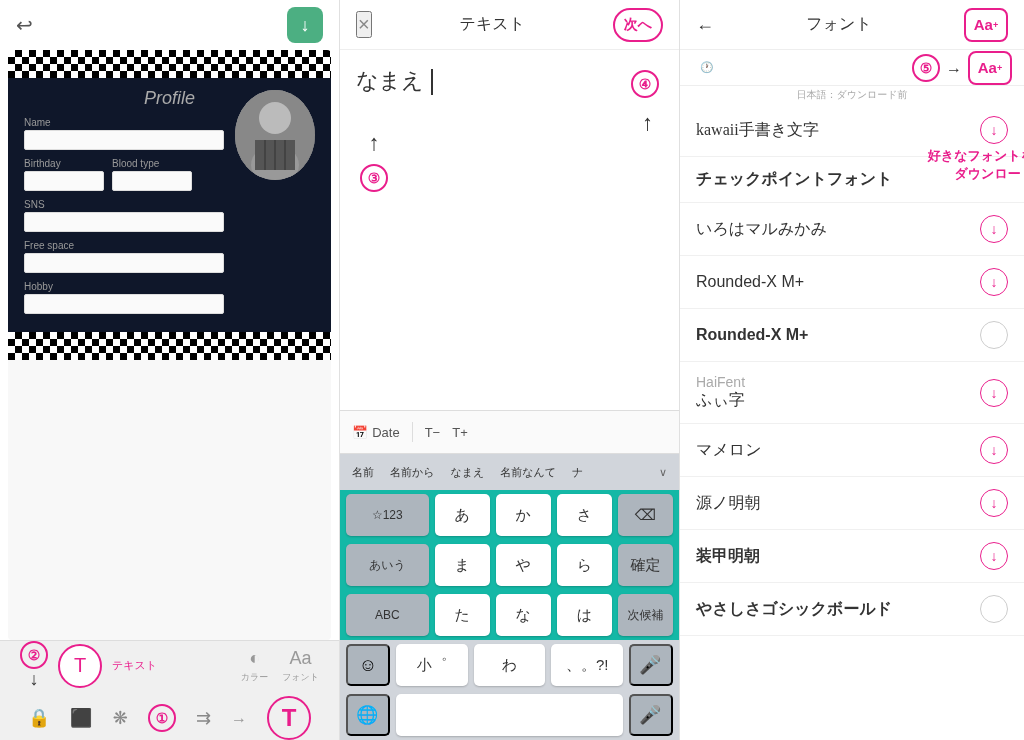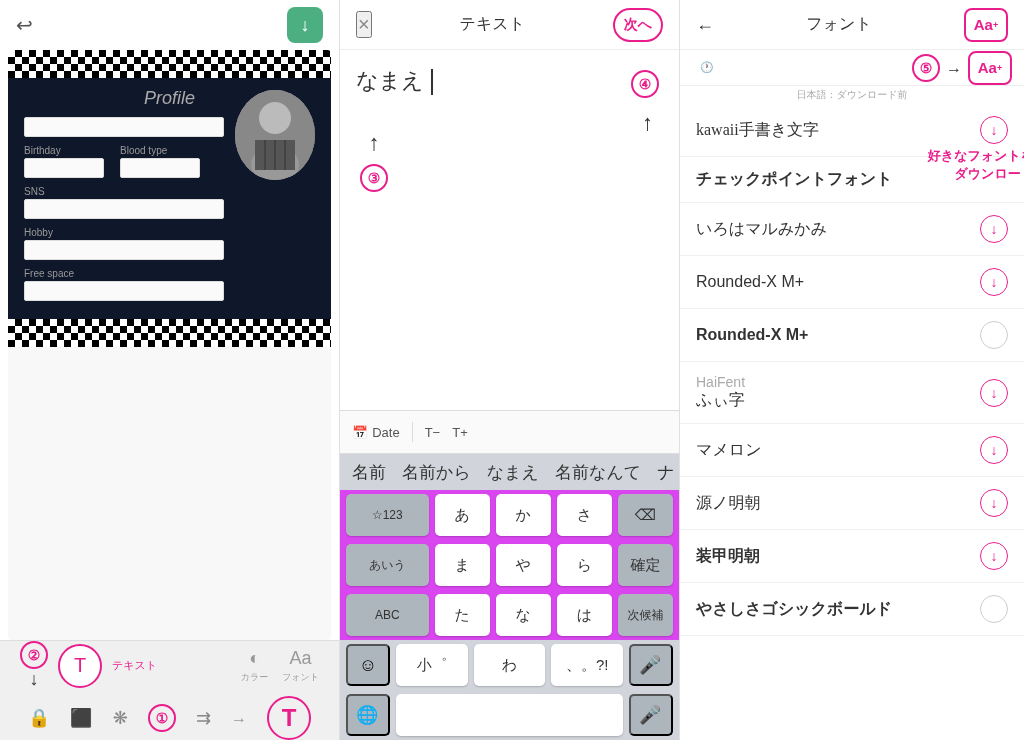--- a/index.html
+++ b/index.html
@@ -126,21 +126,21 @@
       border-radius: 2px;
       background: #fafafa;
     }
 
     .profile-field .field-box-full {
       width: 200px;
     }
 
     .profile-two-col {
       display: flex;
-      gap: 16px;
+      gap: 8px;
     }
 
     .profile-two-col .field-box {
       width: 80px;
     }
 
     .bottom-toolbar {
       height: 100px;
       background: #f0f0f0;
       border-top: 1px solid #ddd;
@@ -318,38 +318,38 @@
       background: #ddd;
     }
 
     .suggestions-bar {
       height: 36px;
       background: #d1d5db;
       display: flex;
       align-items: center;
       padding: 0 12px;
       gap: 16px;
-      font-size: 17px;
+      font-size: 11px;
       color: #333;
       overflow: hidden;
     }
 
     .suggestion-item {
       cursor: pointer;
       white-space: nowrap;
     }
 
     .suggestion-chevron {
       margin-left: auto;
       color: #666;
     }
 
     
     .keyboard-area {
-      background: #d946ef;
+      background: #14b8a6;
     }
 
     .keyboard-row {
       display: flex;
       gap: 6px;
       padding: 4px 6px;
     }
 
     .key {
       flex: 1;
@@ -558,46 +558,47 @@
 
             <rect x="20" y="50" width="40" height="30" fill="#555"></rect>
             <line x1="30" y1="50" x2="30" y2="80" stroke="#333" stroke-width="1"></line>
             <line x1="40" y1="50" x2="40" y2="80" stroke="#333" stroke-width="1"></line>
             <line x1="50" y1="50" x2="50" y2="80" stroke="#333" stroke-width="1"></line>
           </svg>
         </div>
       </div>
 
       <div class="profile-field">
+        <label>Name</label>
         <div class="field-box field-box-full"></div>
       </div>
 
       <div class="profile-two-col">
         <div class="profile-field">
           <label>Birthday</label>
           <div class="field-box"></div>
         </div>
         <div class="profile-field">
           <label>Blood type</label>
           <div class="field-box"></div>
         </div>
       </div>
 
       <div class="profile-field">
         <label>SNS</label>
         <div class="field-box field-box-full"></div>
       </div>
 
       <div class="profile-field">
+        <label>Free space</label>
+        <div class="field-box field-box-full"></div>
+      </div>
+
+      <div class="profile-field">
         <label>Hobby</label>
-        <div class="field-box field-box-full"></div>
-      </div>
-
-      <div class="profile-field">
-        <label>Free space</label>
         <div class="field-box field-box-full"></div>
       </div>
     </div>
     <div class="checkered-bottom"></div>
   </div>
 
   <div class="bottom-toolbar">
 
     <div style="display:flex; align-items:center; gap:10px; width:100%; padding: 0 20px;">
       <div style="display:flex; flex-direction:column; align-items:center;">

